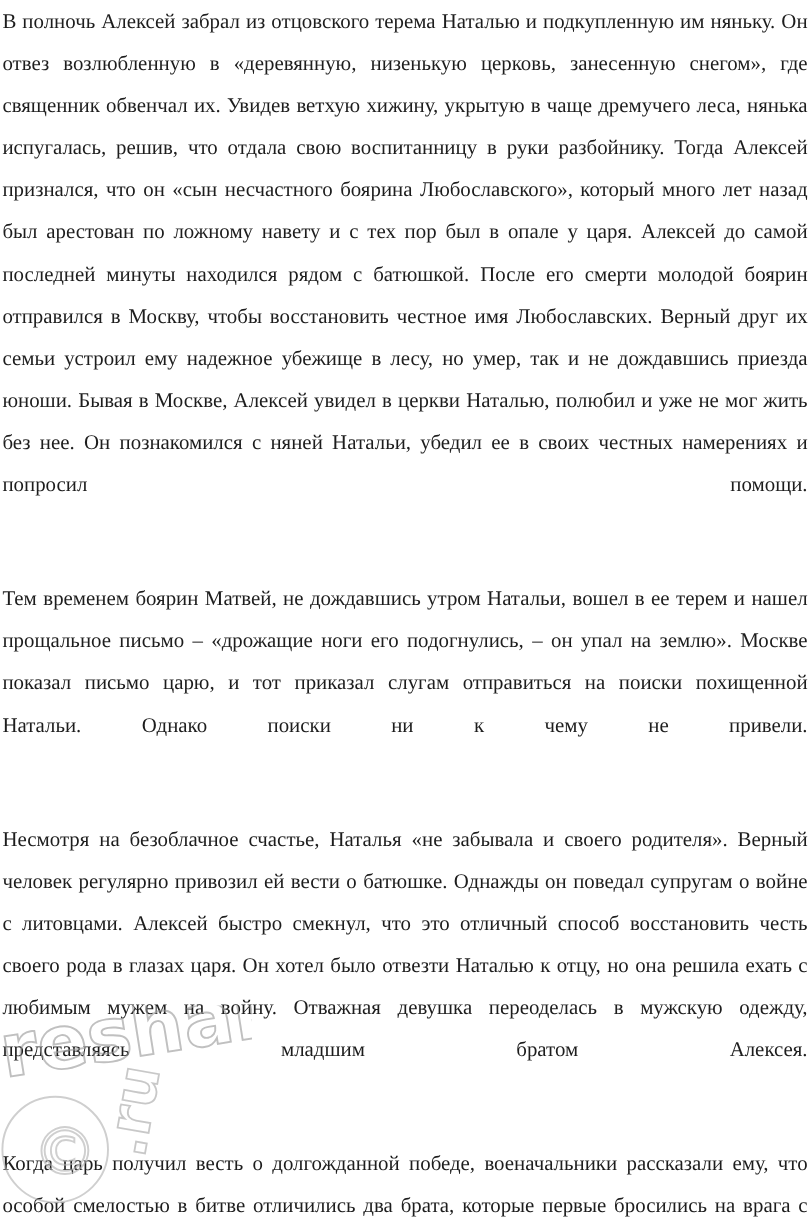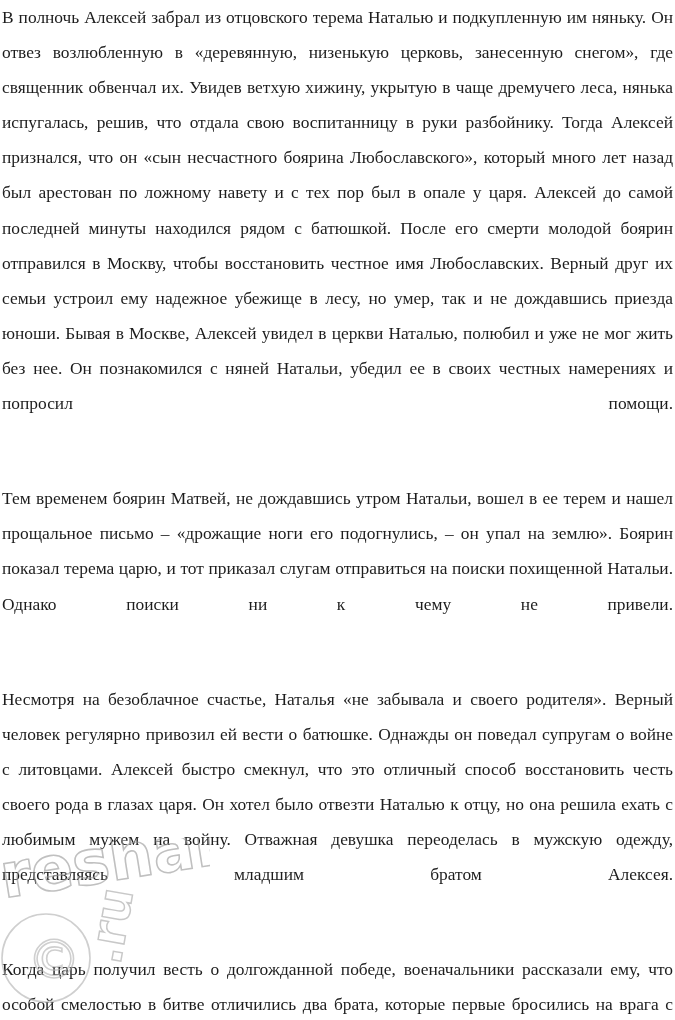--- a/index.html
+++ b/index.html
@@ -92,21 +92,21 @@
     stroke-width: 1.6px;
   }
 </style>
 </head>
 <body>
 
 <div id="page">
 
   <div id="text-column">
     <p class="para">В полночь Алексей забрал из отцовского терема Наталью и подкупленную им няньку. Он отвез возлюбленную в «деревянную, низенькую церковь, занесенную снегом», где священник обвенчал их. Увидев ветхую хижину, укрытую в чаще дремучего леса, нянька испугалась, решив, что отдала свою воспитанницу в руки разбойнику. Тогда Алексей признался, что он «сын несчастного боярина Любославского», который много лет назад был арестован по ложному навету и с тех пор был в опале у царя. Алексей до самой последней минуты находился рядом с батюшкой. После его смерти молодой боярин отправился в Москву, чтобы восстановить честное имя Любославских. Верный друг их семьи устроил ему надежное убежище в лесу, но умер, так и не дождавшись приезда юноши. Бывая в Москве, Алексей увидел в церкви Наталью, полюбил и уже не мог жить без нее. Он познакомился с няней Натальи, убедил ее в своих честных намерениях и попросил помощи.</p>
-    <p class="para">Тем временем боярин Матвей, не дождавшись утром Натальи, вошел в ее терем и нашел прощальное письмо – «дрожащие ноги его подогнулись, – он упал на землю». Боярин показал терема царю, и тот приказал слугам отправиться на поиски похищенной Натальи. Однако поиски ни к чему не привели.</p>
+    <p class="para">Тем временем боярин Матвей, не дождавшись утром Натальи, вошел в ее терем и нашел прощальное письмо – «дрожащие ноги его подогнулись, – он упал на землю». Москве показал письмо царю, и тот приказал слугам отправиться на поиски похищенной Натальи. Однако поиски ни к чему не привели.</p>
     <p class="para">Несмотря на безоблачное счастье, Наталья «не забывала и своего родителя». Верный человек регулярно привозил ей вести о батюшке. Однажды он поведал супругам о войне с литовцами. Алексей быстро смекнул, что это отличный способ восстановить честь своего рода в глазах царя. Он хотел было отвезти Наталью к отцу, но она решила ехать с любимым мужем на войну. Отважная девушка переоделась в мужскую одежду, представляясь младшим братом Алексея.</p>
     <p class="para">Когда царь получил весть о долгожданной победе, военачальники рассказали ему, что особой смелостью в битве отличились два брата, которые первые бросились на врага с криком: «Умрем или победим!». Когда же братья предстали перед взором царя, он понял, что героем оказался сын боярина</p>
   </div>
 
   <div id="watermark">
     <svg viewBox="0 0 210 182" xmlns="http://www.w3.org/2000/svg" aria-hidden="true">
       <text class="wm-word" x="4" y="60" transform="rotate(-9 4 60)">reshak</text>
       <text class="wm-tail" x="120" y="128" transform="rotate(-80 120 128)">.ru</text>
       <circle class="wm-circle" cx="46" cy="120" r="44"></circle>
       <text class="wm-c" x="27" y="140">©</text>

